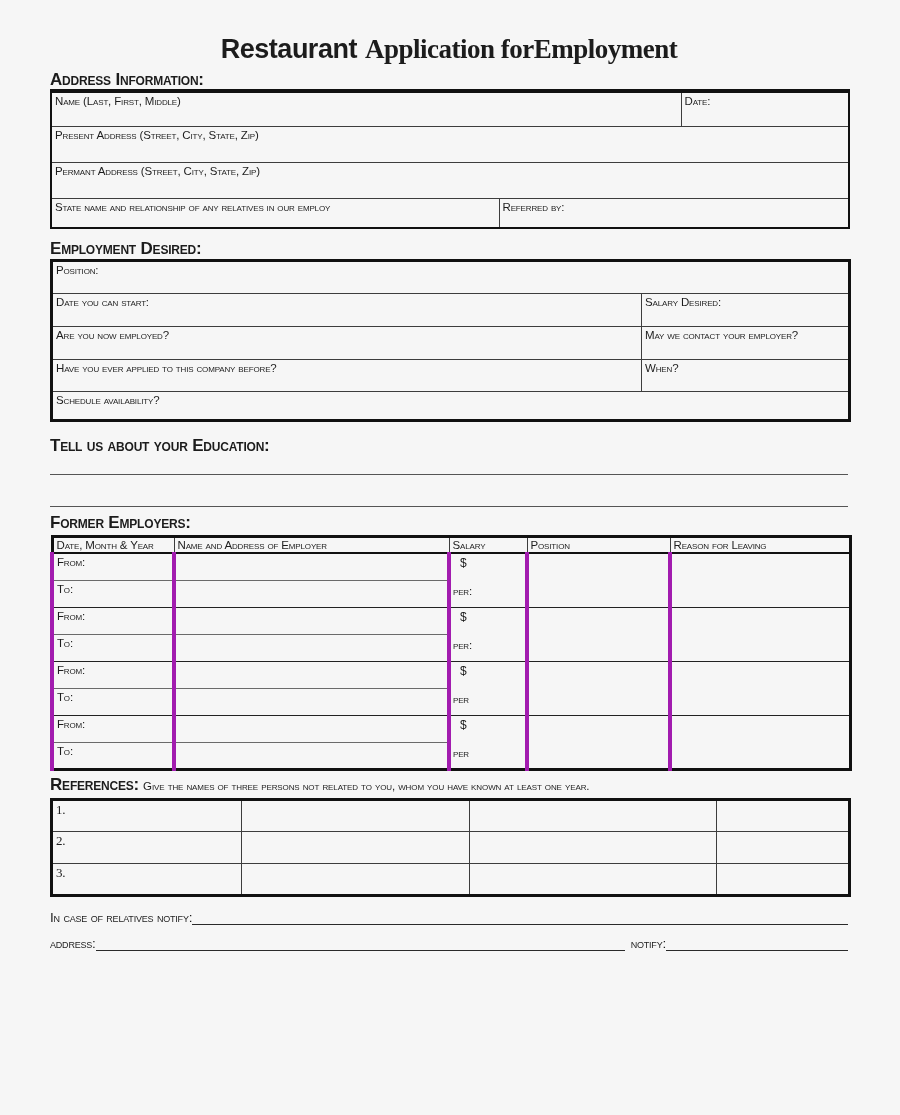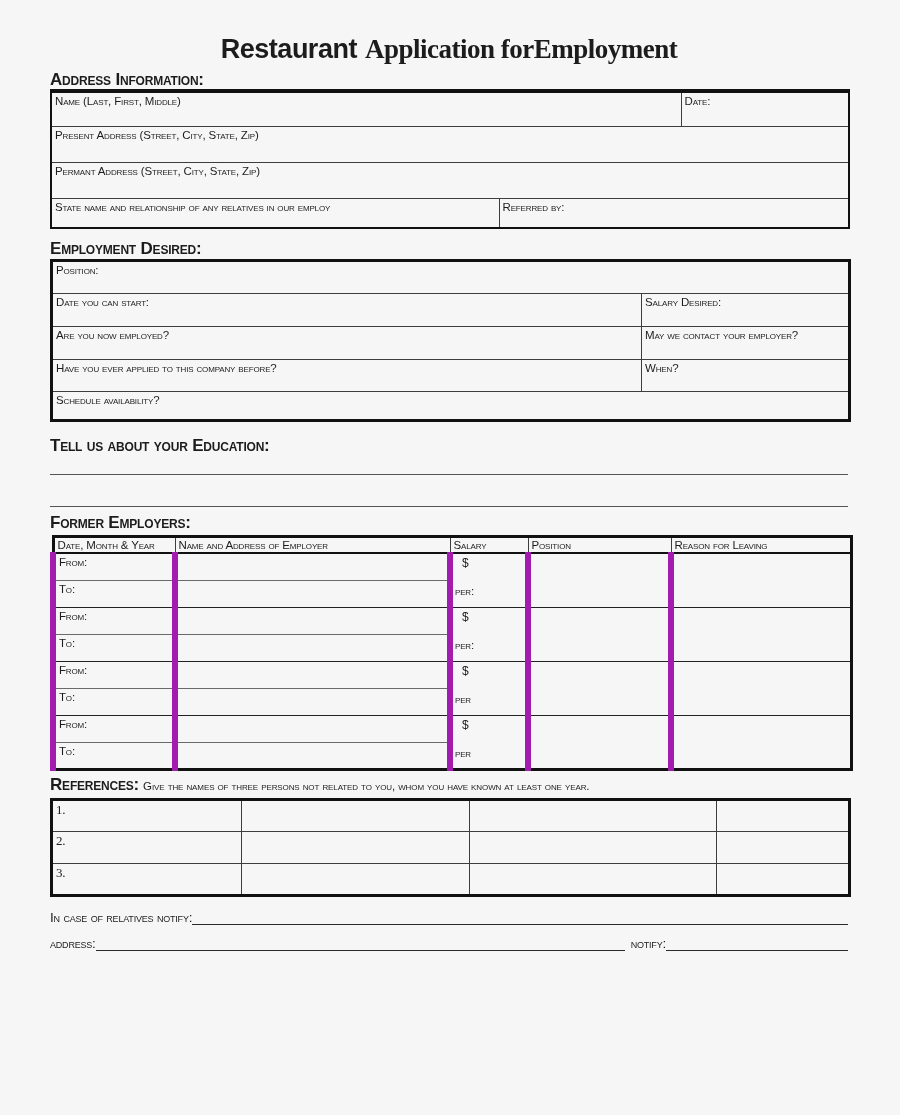--- a/index.html
+++ b/index.html
@@ -68,21 +68,21 @@
   .edu-line-1 { margin-top: 20px; }
   .edu-line-2 { margin-top: 31px; }
 
   
   .fe-table { margin-top: 4px; border: 3px solid #111; }
   .fe-table th {
     border: 1px solid #3d3d3d;
     border-bottom: 2.5px solid #111;
     height: 16px; padding-top: 1px;
   }
-  .fe-table td { border-left: 6px solid #a21caf; border-right: 1px solid #3d3d3d; }
+  .fe-table td { border-left: 4px solid #a21caf; border-right: 1px solid #3d3d3d; }
   .fe-table tr.row-from td.sub { border-bottom: 1px solid #6a6a6a; }
   .fe-table tr.row-to td, .fe-table td.block-span { border-bottom: 1.5px solid #222; }
   .fe-salary { position: relative; }
   .fe-salary .dollar { position: absolute; top: 3px; left: 9px; font-size: 12px; font-variant: normal; }
   .fe-salary .per    { position: absolute; top: 31px; left: 2px; }
 
   
   .ref-heading { margin-top: 4px; white-space: nowrap; }
   .ref-heading .big {
     font-variant: small-caps; font-weight: bold; font-size: 17px; letter-spacing: -0.2px;

